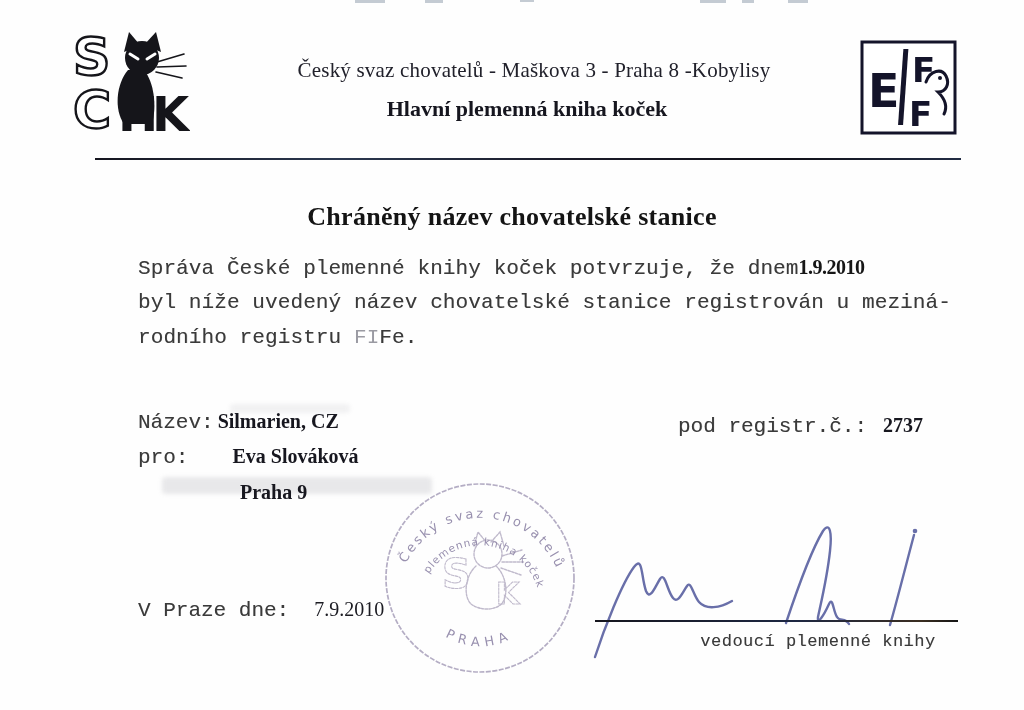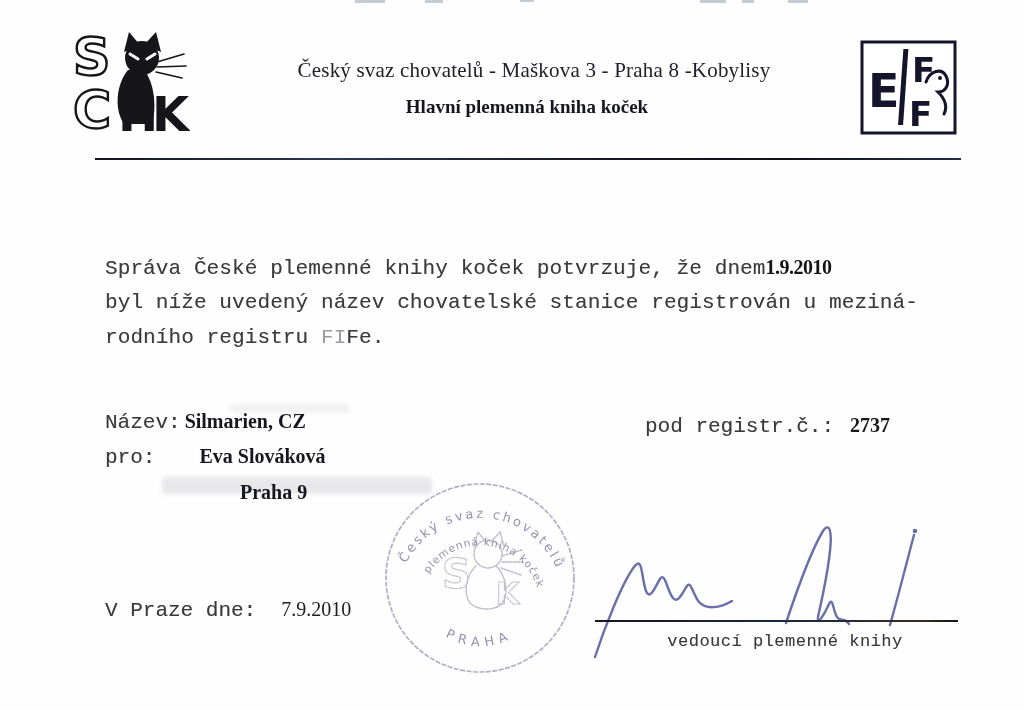--- a/index.html
+++ b/index.html
@@ -10,31 +10,32 @@
     background:#fefefe;
     overflow:hidden;
     font-family:"Liberation Serif", serif;
     color:#1f1f1f;
   }
   .serif{font-family:"Liberation Serif", serif;}
   .mono{
     font-family:"Liberation Mono", monospace;
     color:#3a3a3a;
     text-shadow:0.3px 0.3px 0 rgba(60,60,60,0.35);
+    margin-left:33px;
   }
   .abs{position:absolute;}
   .org-line{
     top:58px;left:0;width:100%;
     text-align:center;padding-left:44px;box-sizing:border-box;
     font-size:21px;letter-spacing:0.2px;color:#21212b;
   }
   .dept-line{
     top:96px;left:0;width:100%;
     text-align:center;padding-left:30px;box-sizing:border-box;
-    font-size:19px;font-weight:bold;color:#16161f;
+    font-size:22px;font-weight:bold;color:#16161f;
   }
   .rule{
     top:158px;left:95px;width:866px;height:2px;
     background:linear-gradient(90deg,#15151f,#2b3850 28%,#1a1a28 55%,#101018 80%,#222c44);
   }
   .doc-title{
     top:202px;left:0;width:100%;
     text-align:center;
     font-size:26px;font-weight:bold;color:#141414;
     letter-spacing:0.3px;
@@ -121,20 +122,21 @@
     <rect x="44" y="9" width="5" height="76" fill="#14142a" transform="skewX(-4)"></rect>
     <path d="M66,42 C70,30 82,28 86,36 C90,44 86,52 78,52 C84,58 88,66 84,74" fill="none" stroke="#14142a" stroke-width="3" stroke-linecap="round"></path>
     <circle cx="80" cy="38" r="2" fill="#14142a"></circle>
   </svg>
 
   <div class="abs org-line serif">Český svaz chovatelů - Maškova 3 - Praha 8 -Kobylisy</div>
   <div class="abs dept-line serif">Hlavní plemenná kniha koček</div>
 
   <div class="abs rule"></div>
 
+  <div class="abs doc-title">Chráněný název chovatelské stanice</div>
 
   <div class="abs mono bodyline line1"><span>Správa České plemenné knihy koček potvrzuje, že dnem</span><span class="date-inline">1.9.2010</span></div>
   <div class="abs mono bodyline line3"><span>rodního registru </span><span class="faded">FI</span><span>Fe.</span></div>
   <div class="abs mono bodyline line2">byl níže uvedený název chovatelské stanice registrován u meziná-</div>
 
   <div class="abs row-name">
     <span class="mono field-label">Název:</span>
     <span class="field-value" style="">Silmarien, CZ</span>
   </div>
 

